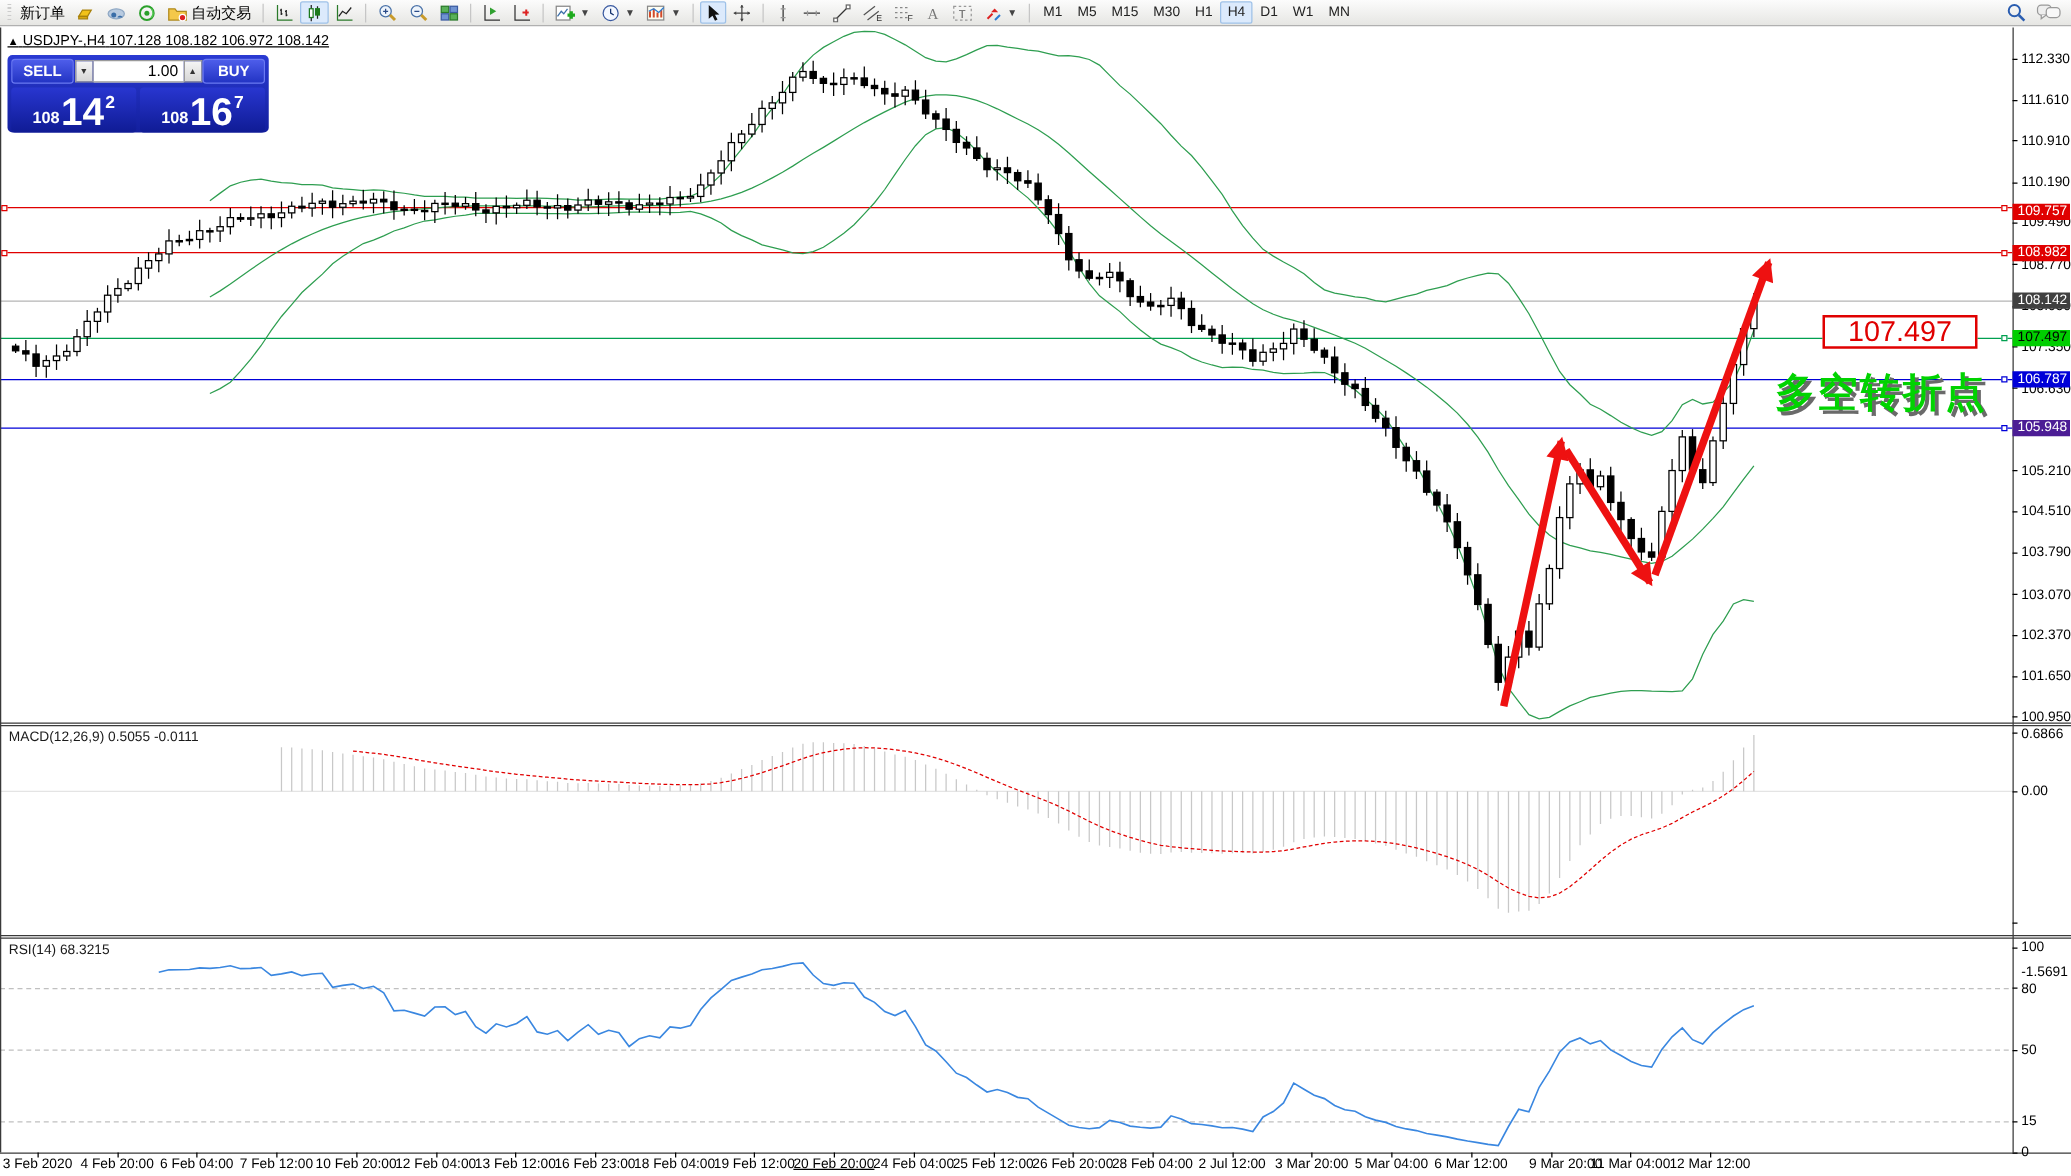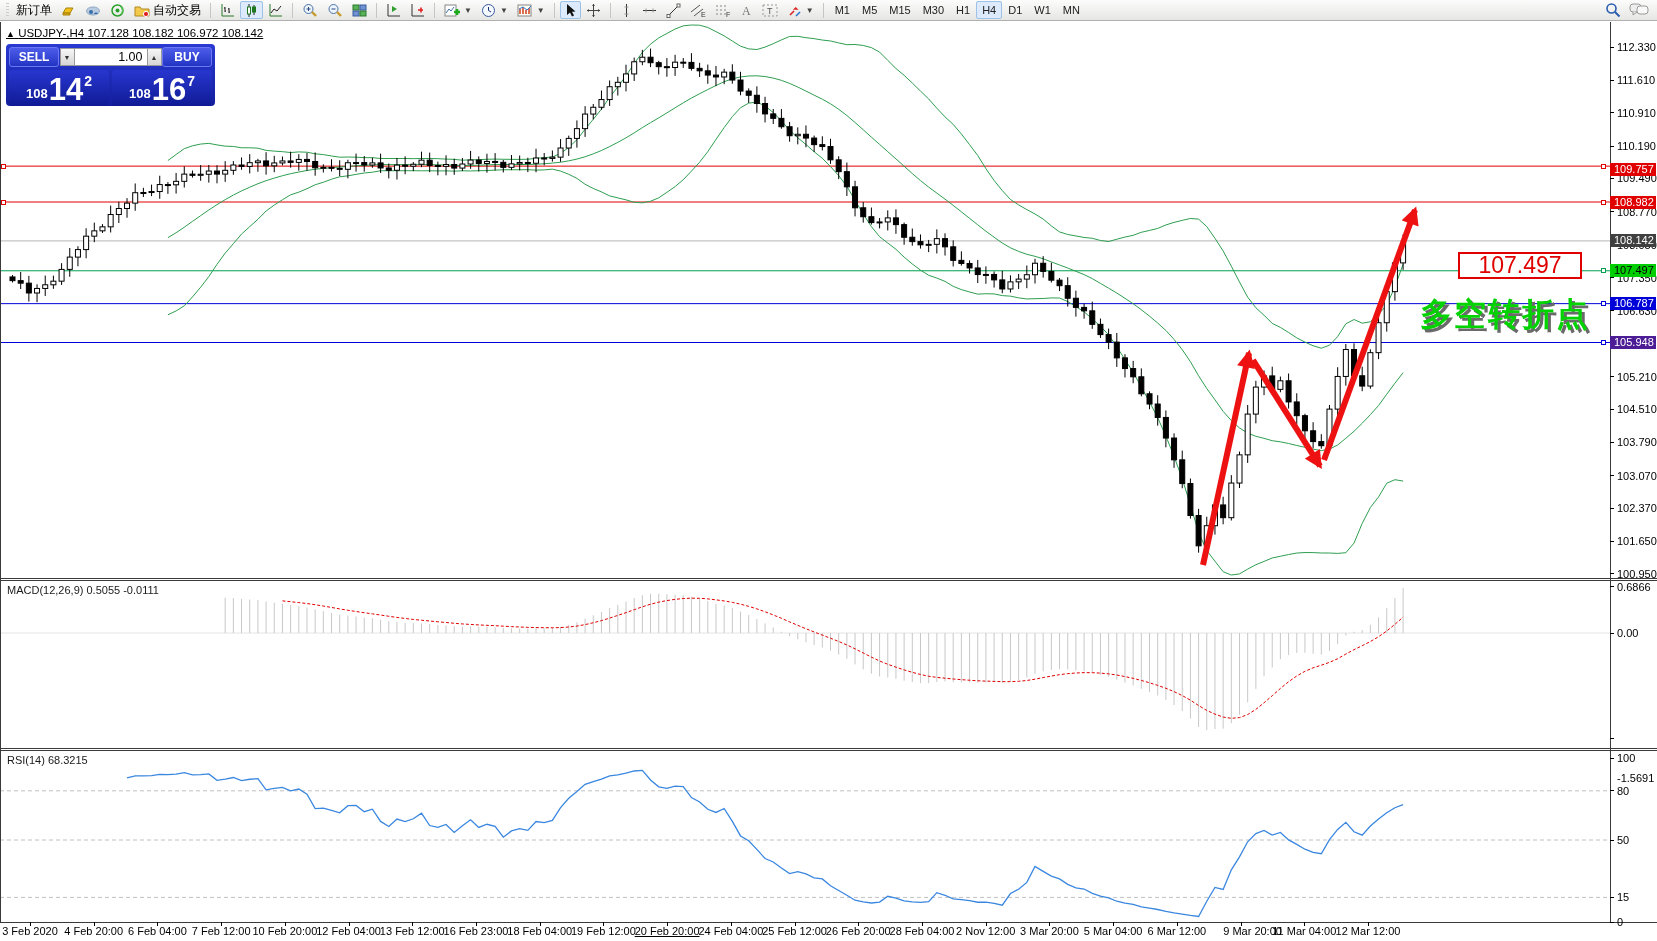--- a/index.html
+++ b/index.html
@@ -930,21 +930,21 @@
       <div class="time-label" style="left: 667.14px; text-decoration: underline;">20 Feb 20:00</div>
       <div class="time-tick" style="left: 730.854px;"></div>
       <div class="time-label" style="left: 730.854px;">24 Feb 04:00</div>
       <div class="time-tick" style="left: 794.568px;"></div>
       <div class="time-label" style="left: 794.568px;">25 Feb 12:00</div>
       <div class="time-tick" style="left: 858.282px;"></div>
       <div class="time-label" style="left: 858.282px;">26 Feb 20:00</div>
       <div class="time-tick" style="left: 921.996px;"></div>
       <div class="time-label" style="left: 921.996px;">28 Feb 04:00</div>
       <div class="time-tick" style="left: 985.71px;"></div>
-      <div class="time-label" style="left: 985.71px;">2 Nov 12:00</div>
+      <div class="time-label" style="left: 985.71px;">2 Jul 12:00</div>
       <div class="time-tick" style="left: 1049.42px;"></div>
       <div class="time-label" style="left: 1049.42px;">3 Mar 20:00</div>
       <div class="time-tick" style="left: 1113.14px;"></div>
       <div class="time-label" style="left: 1113.14px;">5 Mar 04:00</div>
       <div class="time-tick" style="left: 1176.85px;"></div>
       <div class="time-label" style="left: 1176.85px;">6 Mar 12:00</div>
       <div class="time-tick" style="left: 1240.57px;"></div>
       <div class="time-label" style="left: 1240.57px; padding-left: 12px;">9 Mar 20:00</div>
       <div class="time-tick" style="left: 1304.28px;"></div>
       <div class="time-label" style="left: 1304.28px;">11 Mar 04:00</div>

